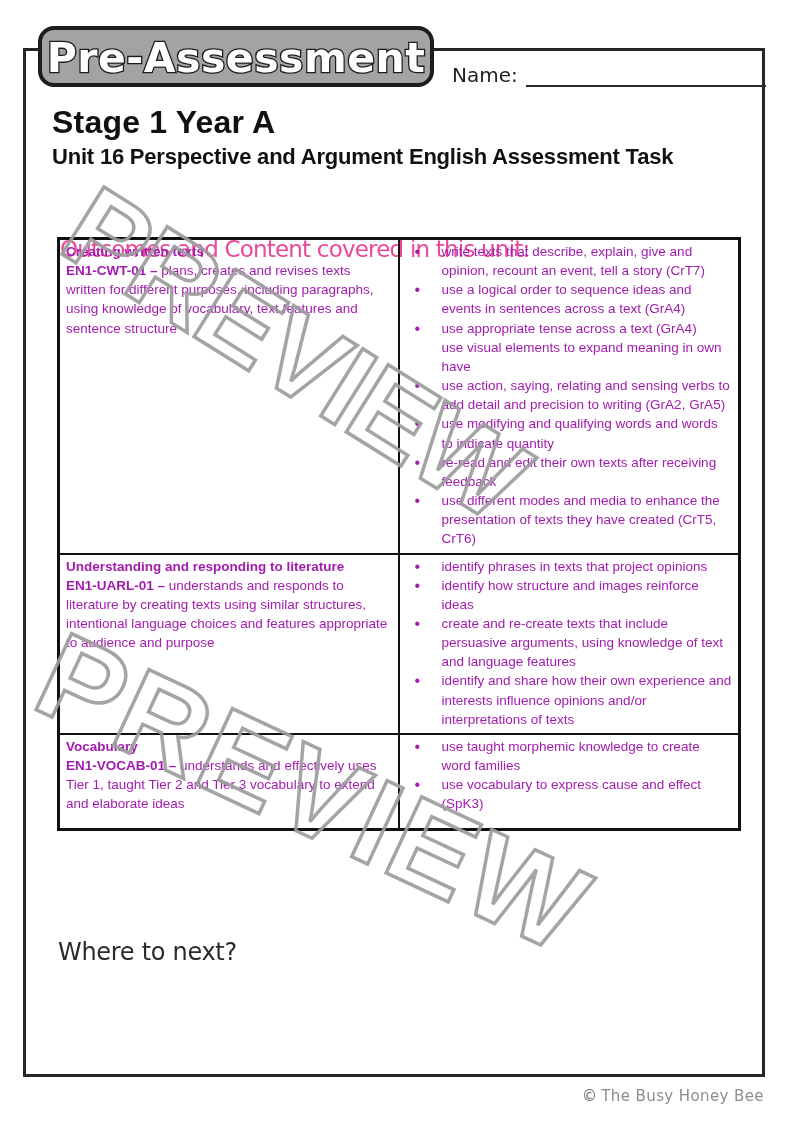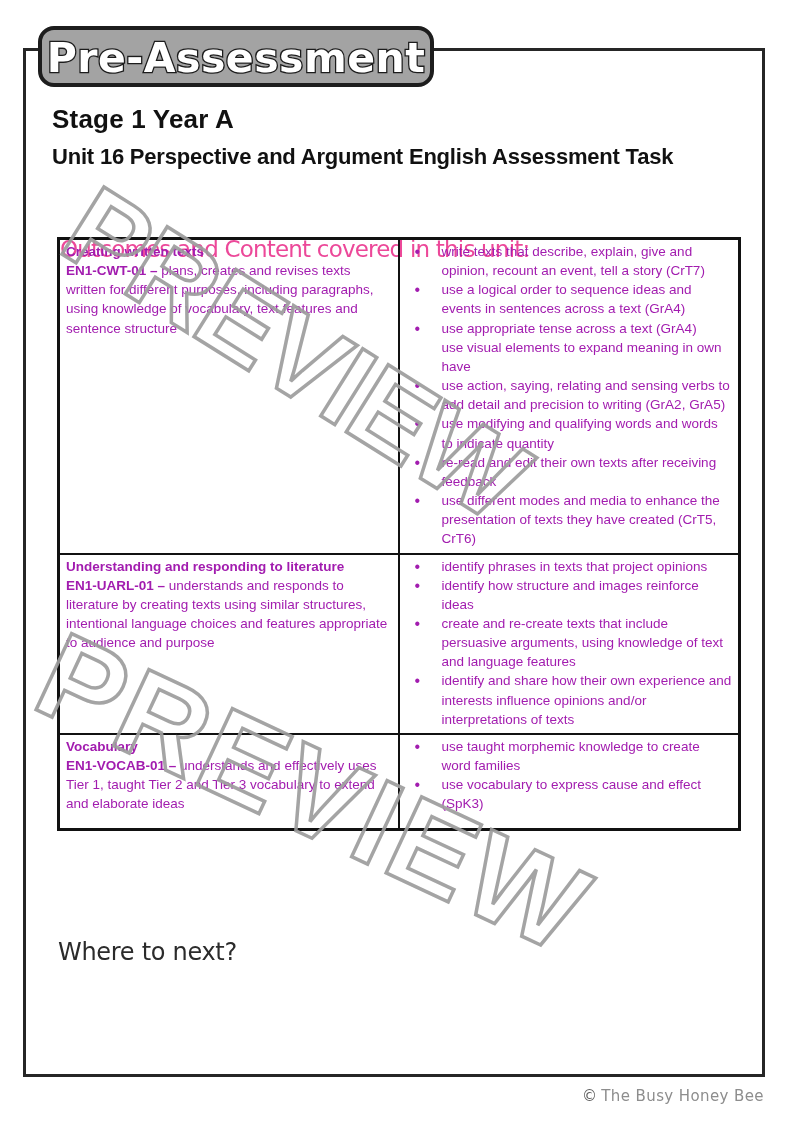--- a/index.html
+++ b/index.html
@@ -16,21 +16,21 @@
     background:#a3a3a3; border:4px solid #1d1d1d; border-radius:16px;
     box-sizing:border-box; z-index:3; display:flex; align-items:center; justify-content:center;
   }
   .name-row {
     position:absolute; left:452px; top:63px; z-index:2;
     font-family:"DejaVu Sans", sans-serif; font-size:20px; color:#222;
     display:flex; align-items:flex-end;
   }
   .name-line { width:240px; height:22px; border-bottom:2px solid #2a2a2a; margin-left:8px; }
   .h1 {
-    position:absolute; left:52px; top:104px; font-size:26px; font-weight:bold;
+    position:absolute; left:52px; top:104px; font-size:32px; font-weight:bold;
     color:#111; letter-spacing:0.2px;
   }
   .h2 {
     position:absolute; left:52px; top:144px; font-size:22px; font-weight:bold;
     color:#111; letter-spacing:-0.2px; white-space:nowrap;
   }
   .subtitle {
     position:absolute; left:60px; top:191px; font-size:23px; color:#ec4899;
     font-family:"DejaVu Sans", sans-serif; letter-spacing:-0.8px;margin-top:45px;
   }
@@ -82,20 +82,24 @@
 <div class="page">
 
   <div class="frame"></div>
 
   <div class="title-box">
     <svg class="badge-svg" width="388" height="52" viewBox="0 0 388 52">
       <text x="194" y="41" text-anchor="middle" font-family="DejaVu Sans, sans-serif" font-weight="bold" font-size="41" fill="#ffffff" stroke="#1c1c1c" stroke-width="2.6" paint-order="stroke" letter-spacing="0.5">Pre-Assessment</text>
     </svg>
   </div>
 
+  <div class="name-row">
+    <span>Name:</span>
+    <span class="name-line"></span>
+  </div>
 
   <div class="h1">Stage 1 Year A</div>
   <div class="h2">Unit 16 Perspective and Argument English Assessment Task</div>
   <div class="subtitle">Outcomes and Content covered in this unit:</div>
 
   <table class="outcomes">
     <colgroup>
         <col style="width:340px">
         <col style="width:341px">
       </colgroup>

